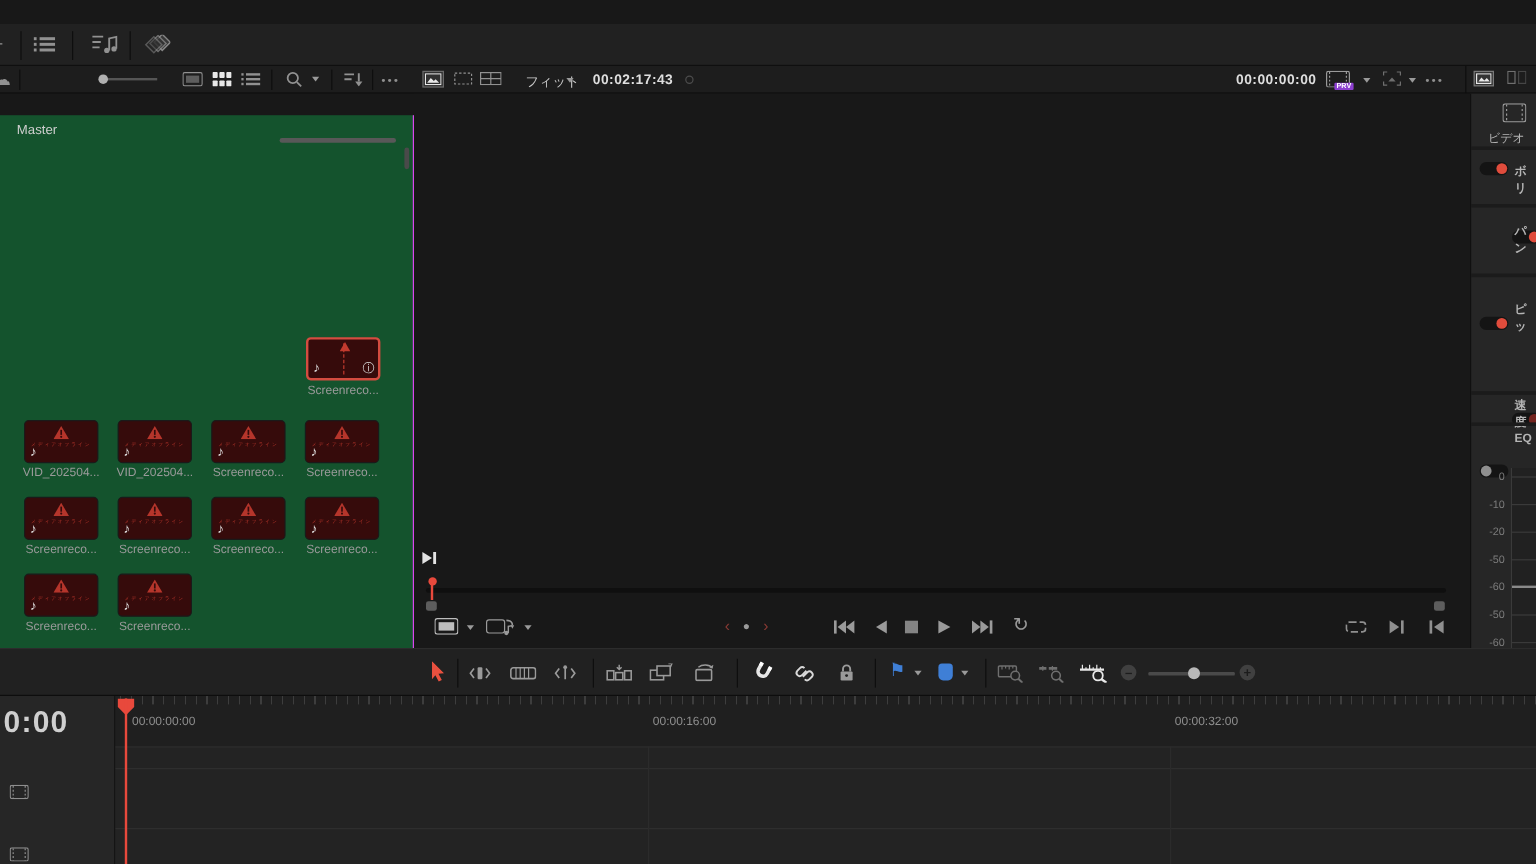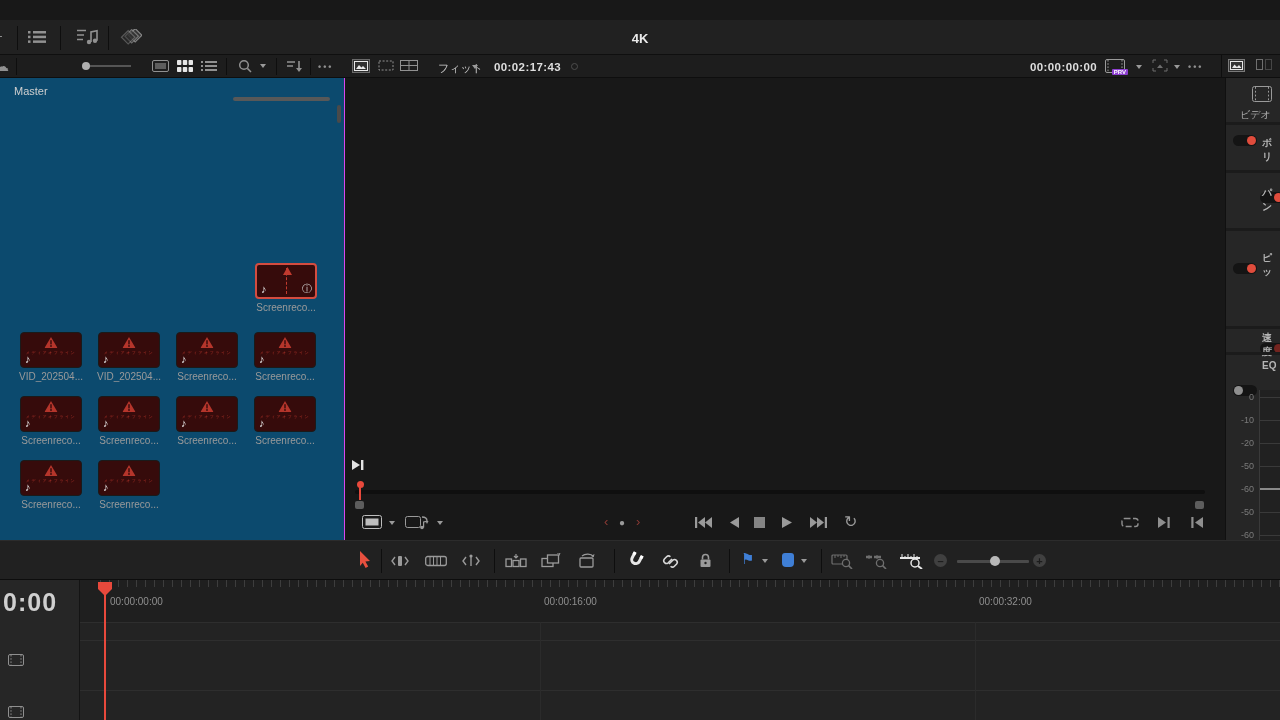--- a/index.html
+++ b/index.html
@@ -14,21 +14,21 @@
   
   .menubar{left:0;top:0;width:1280px;height:20px;background:#191919;display:flex;align-items:center;
            gap:19px;padding-left:10px;box-sizing:border-box;color:#bdbdbd;font-size:11px}
   .menubar span{white-space:nowrap}
   
   .toolbar{left:0;top:20px;width:1280px;height:35px;background:#212121;border-bottom:1px solid #0f0f0f;box-sizing:border-box}
   .title4k{left:0;top:31px;width:1280px;text-align:center;font-size:13px;font-weight:bold;color:#eaeaea}
   
   .subbar{left:0;top:55px;width:1280px;height:23px;background:#1d1d1d;border-bottom:1px solid #0e0e0e;box-sizing:border-box}
   
-  .pool{left:0;top:78px;width:344px;height:462px;background:#0c4a6e;border-right:1px solid #d946ef}
+  .pool{left:0;top:96px;width:344px;height:462px;background:#14532d;border-right:1px solid #d946ef}
   .binlabel{left:14px;top:7px;font-size:11px;color:#cfcfcf}
   .clip{width:64px;display:flex;flex-direction:column;align-items:center}
   .thumb{width:62px;height:36px;background:#360b0b;border:1px solid #1a1a1a;border-radius:4px;position:relative;box-sizing:border-box}
   .thumb .note{position:absolute;left:4px;bottom:2px;color:#e5e5e5;font-size:11px}
   .thumb .warn{position:absolute;left:50%;top:4px;transform:translateX(-50%)}
   .thumb .tiny{position:absolute;left:50%;top:17px;transform:translateX(-50%);font-size:4px;
                color:#b5342a;white-space:nowrap;letter-spacing:1.5px}
   .cliplabel{margin-top:3px;font-size:10px;color:#9a9a9a;max-width:64px;overflow:hidden;white-space:nowrap;text-align:center}
   .clip.sel .thumb{border:2px solid #d44c40}
   
@@ -50,21 +50,21 @@
   .hdiv{left:0;width:55px;height:3px;background:#1b1b1b}
   
   .etb{left:0;top:540px;width:1280px;height:40px;background:#212121;border-top:1px solid #2c2c2c;
        border-bottom:1px solid #0d0d0d;box-sizing:border-box}
   .etb .vsep{top:8px;height:24px;position:absolute}
   
   .tl{left:0;top:580px;width:1280px;height:140px;background:#232323}
   .tl-ruler{left:0;top:0;width:1280px;height:42px;background:#1f1f1f}
   .ticks{left:100px;top:0;width:1180px;height:7px;
          background:repeating-linear-gradient(to right,#3d3d3d 0 1px,transparent 1px 9px)}
-  .tl-head{left:0;top:0;width:80px;height:140px;background:#262626;border-right:1px solid #141414;box-sizing:border-box}
+  .tl-head{left:0;top:0;width:96px;height:140px;background:#262626;border-right:1px solid #141414;box-sizing:border-box}
   .bigtc{left:3px;top:8px;font-size:25px;font-weight:bold;color:#cfcfcf;letter-spacing:1px}
   .rlbl{font-size:10px;color:#8f8f8f}
   .hline{left:0;width:1280px;height:1px;background:#2e2e2e}
   .gline{top:42px;width:1px;height:98px;background:#2b2b2b}
   .chev{width:0;height:0;border-left:3.5px solid transparent;border-right:3.5px solid transparent;
         border-top:4px solid #9a9a9a;display:inline-block}
   .dots{letter-spacing:2px;font-size:9px;color:#8f8f8f;font-weight:bold}
   .tc{font-weight:bold;color:#dedede;font-size:11.5px;letter-spacing:.4px}
   .circle-btn{width:13px;height:13px;border-radius:50%;background:#404040;color:#1c1c1c;font-weight:bold;
               font-size:11px;display:flex;align-items:center;justify-content:center}
@@ -100,21 +100,20 @@
         </svg>
     </span>
     <div class="abs vsep" style="left:108px;top:6px;height:24px"></div>
     <span class="abs ic" style="left:120px;top:9px">
       <svg width="22" height="17" viewBox="0 0 22 17" fill="none" stroke="currentColor" stroke-width="1.2">
           <rect x="10.5" y="1.5" width="9.5" height="9.5" transform="rotate(45 15.2 6.2)" opacity=".9" fill="#3a3a3a"></rect>
           <rect x="7" y="2.5" width="9.5" height="9.5" transform="rotate(45 11.7 7.2)" opacity=".7" fill="#333"></rect>
           <rect x="3.5" y="3.5" width="9.5" height="9.5" transform="rotate(45 8.2 8.2)" opacity=".5" fill="#2d2d2d"></rect>
         </svg>
     </span>
-    <div class="abs title4k" style="top:11px">4K</div>
   </div>
 
   <div class="abs subbar">
     <span class="abs ic" style="left:-5px;top:4px;font-size:14px">☁</span>
     <div class="abs vsep" style="left:16px;top:3px;height:17px"></div>
     <div class="abs" style="left:85px;top:10px;width:46px;height:2px;background:#555"></div>
     <div class="abs" style="left:82px;top:7px;width:8px;height:8px;border-radius:50%;background:#b0b0b0"></div>
     <span class="abs ic" style="left:152px;top:5px">
       <svg width="17" height="12" viewBox="0 0 17 12">
           <rect x=".5" y=".5" width="16" height="11" rx="1.5" fill="none" stroke="currentColor"></rect>

